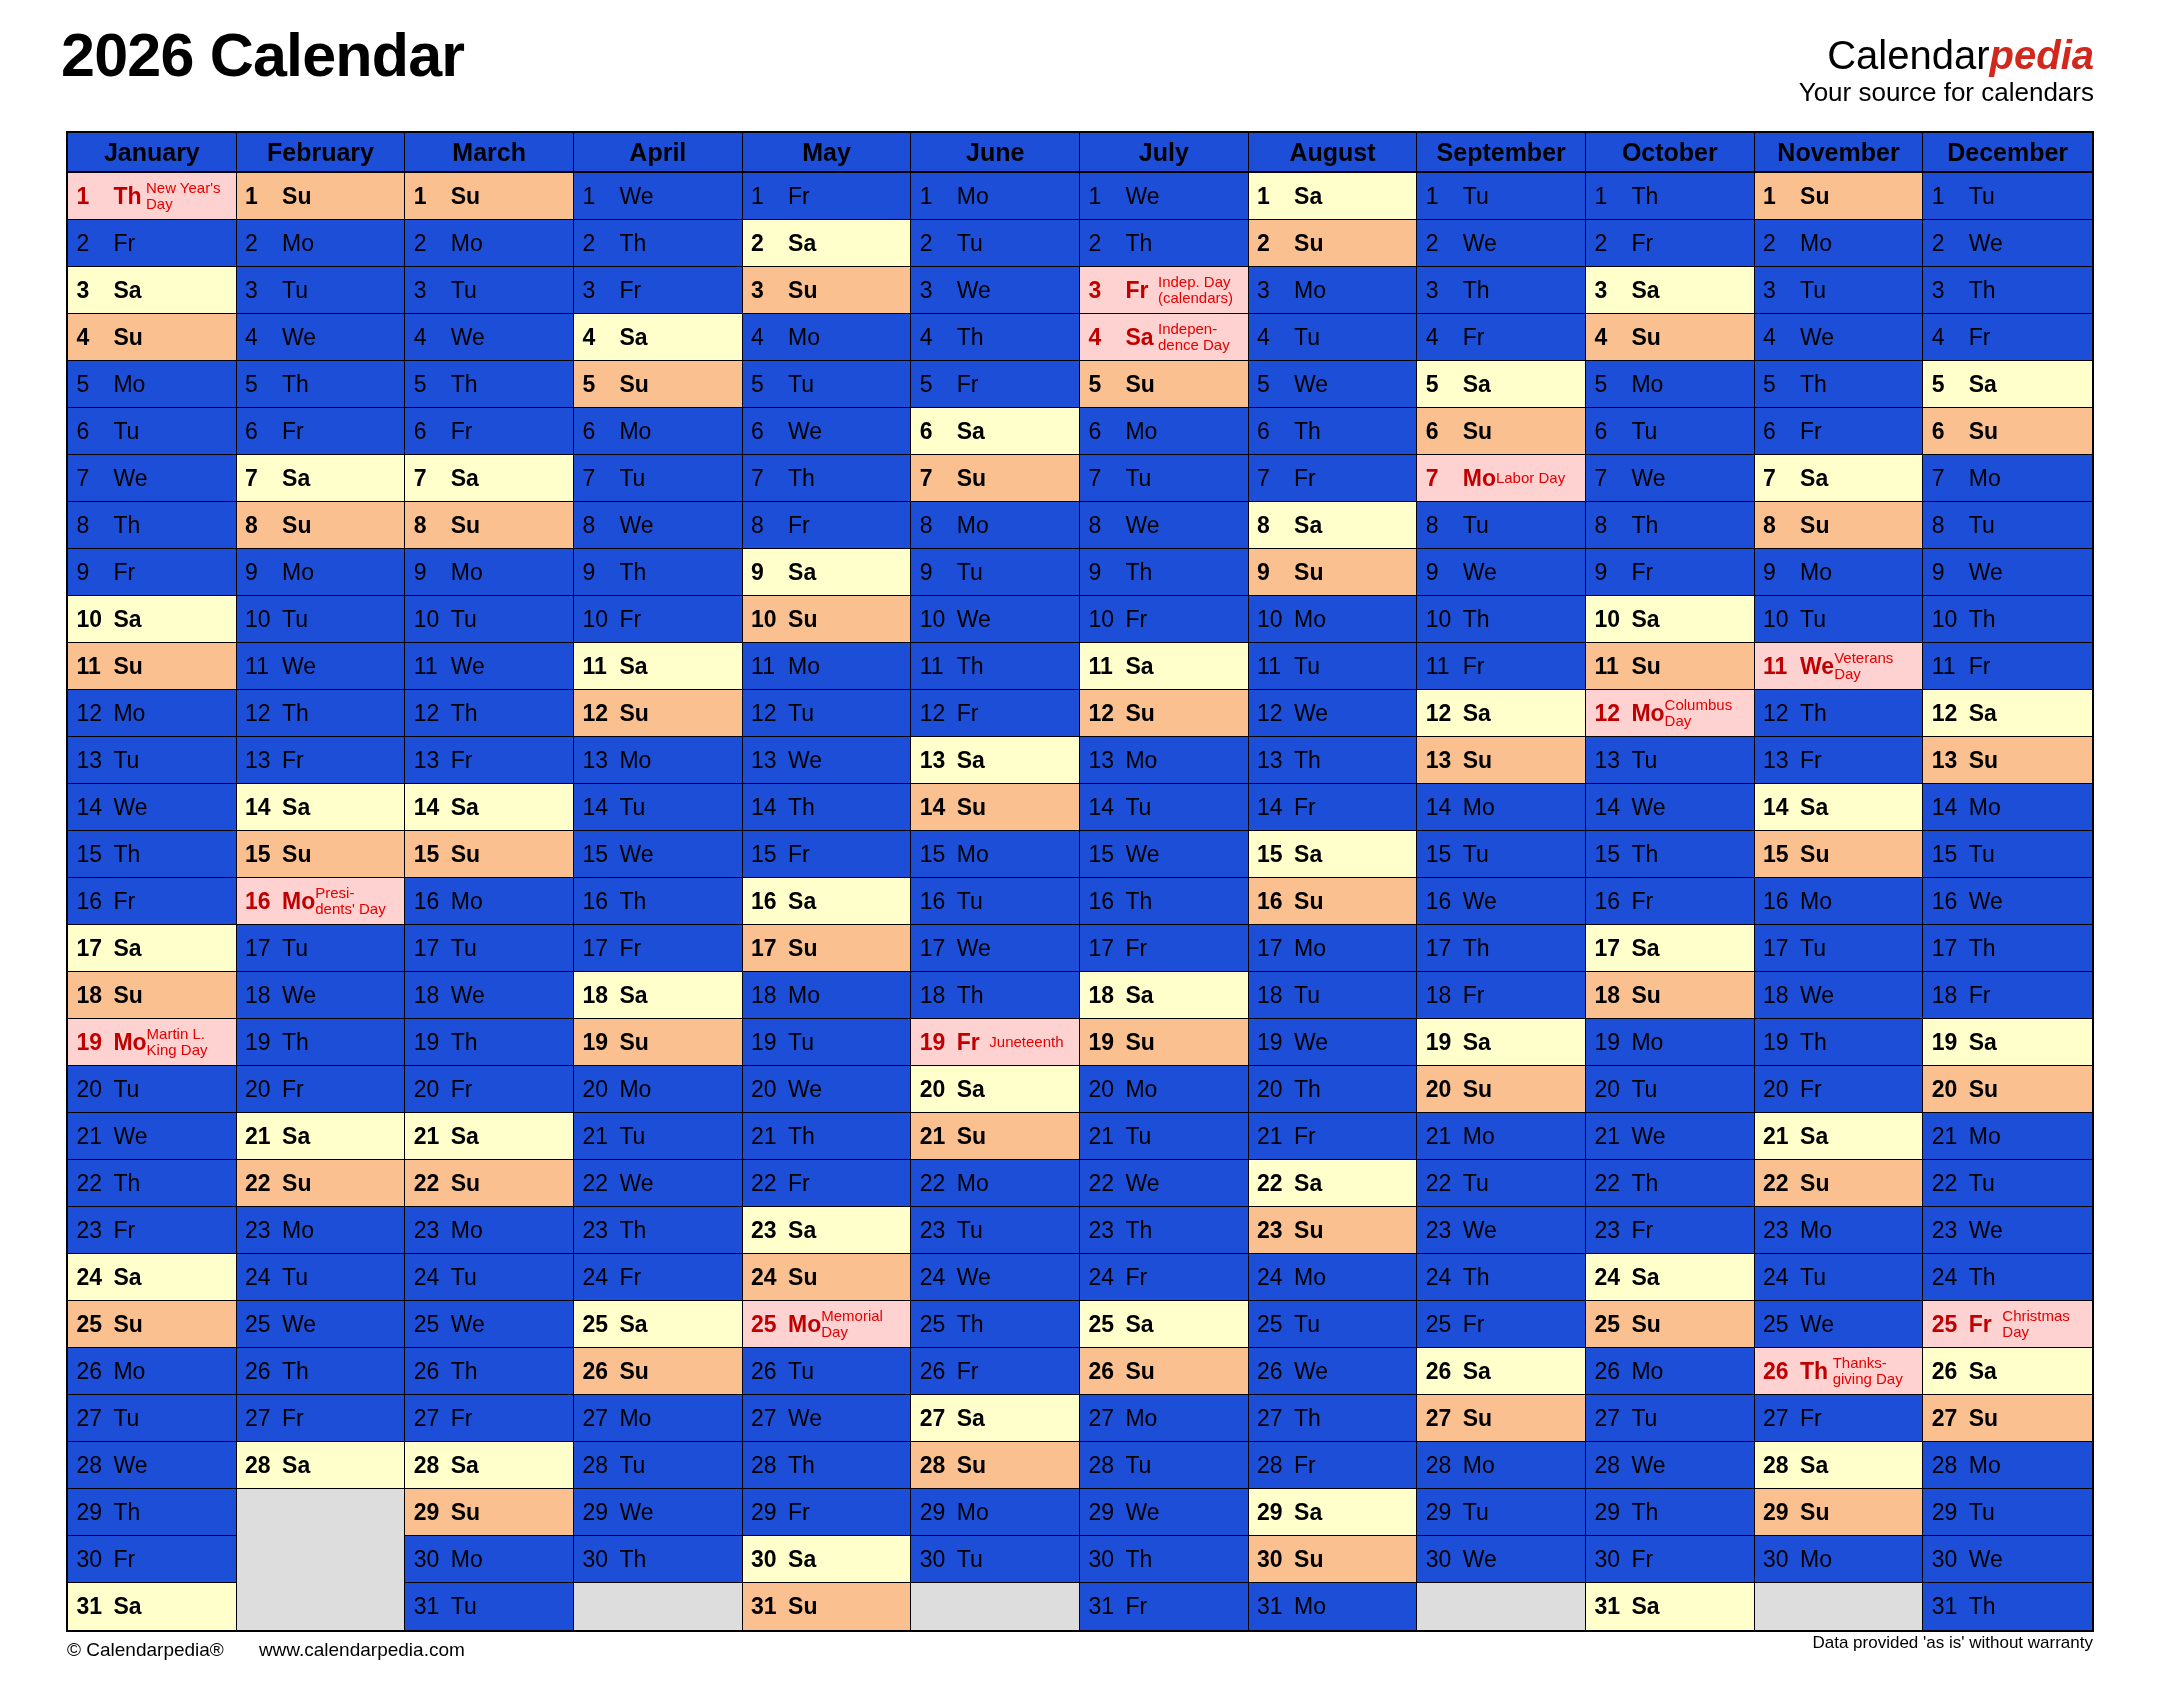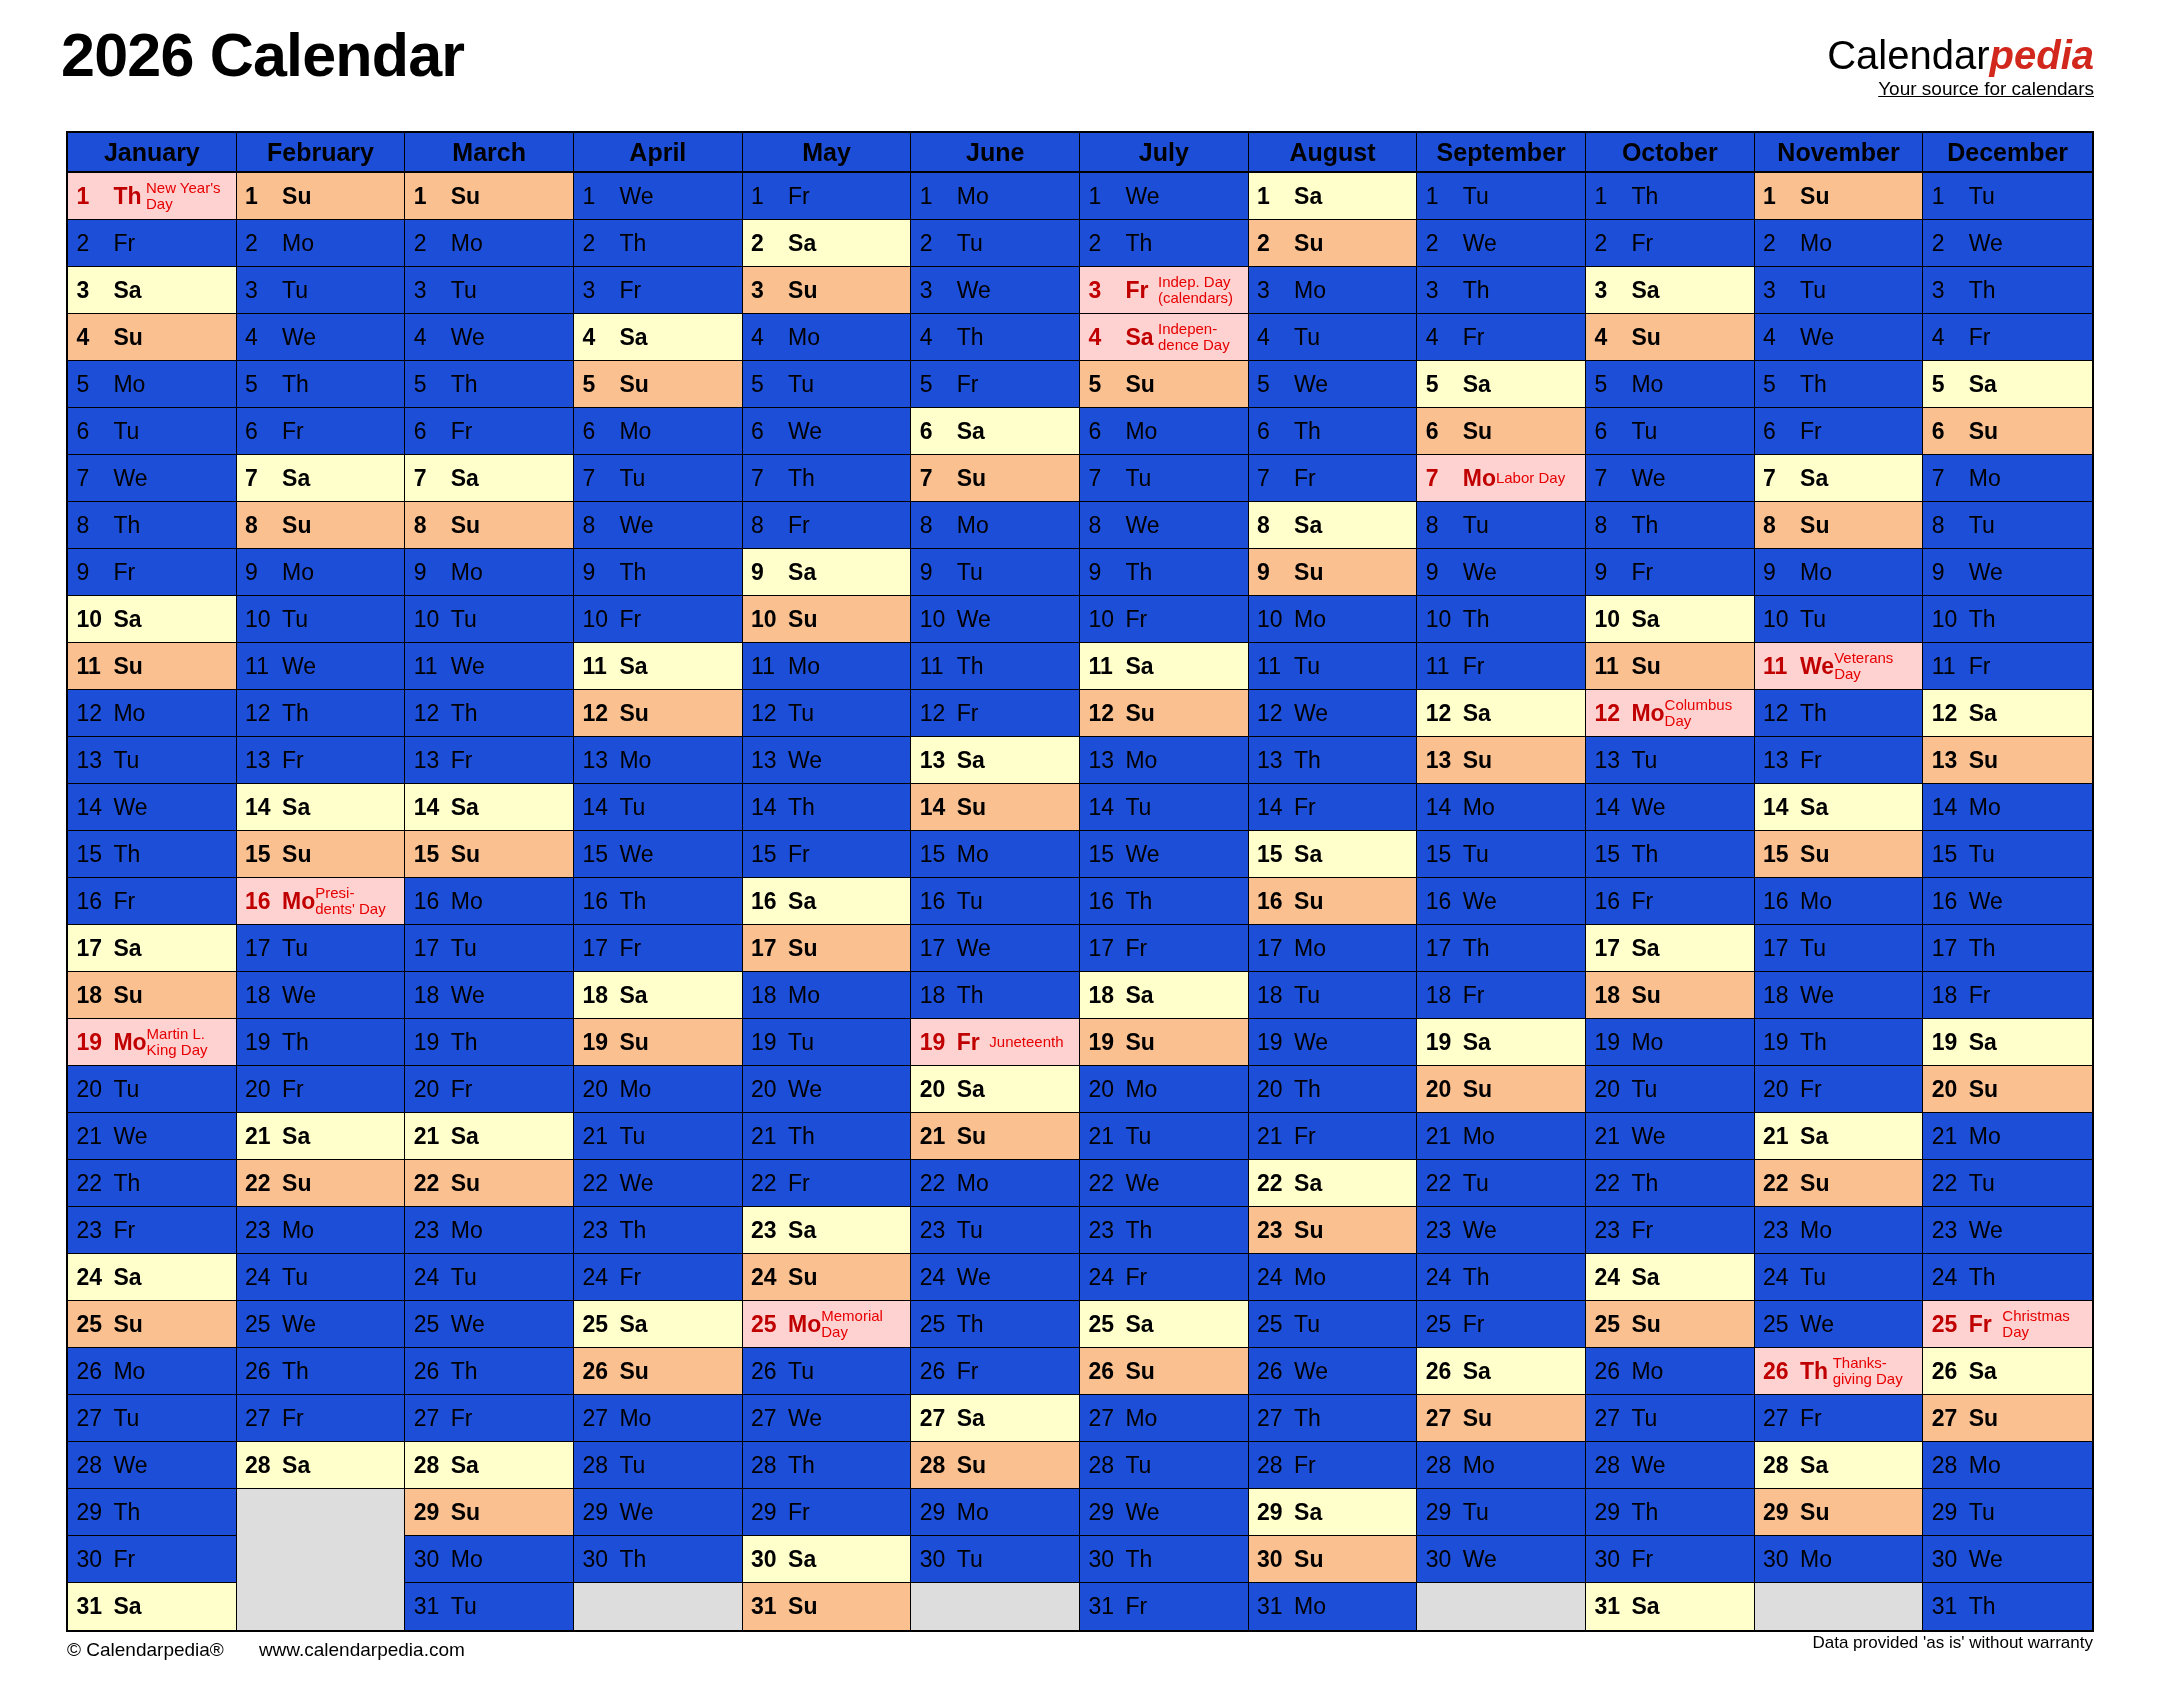--- a/index.html
+++ b/index.html
@@ -8,21 +8,21 @@
     background:#ffffff;color:#000;
     font-family:"Liberation Sans", sans-serif;
   }
   .page-title{
     position:absolute;left:61px;top:20px;
     font-size:61px;font-weight:bold;letter-spacing:-0.8px;
   }
   .logo{position:absolute;right:65px;top:34px;text-align:right;line-height:1.05;}
   .logo-main{font-size:40px;}
   .logo-accent{font-weight:bold;font-style:italic;color:#d2271c;}
-  .logo-tagline{font-size:19px;margin-top:2.5px;text-decoration:underline;}
+  .logo-tagline{font-size:26px;margin-top:2.5px;}
 
   .calendar{
     position:absolute;left:66px;top:131px;width:2028px;
     border:2.5px solid #000;box-sizing:border-box;
     display:grid;grid-template-columns:repeat(12,1fr);
     background:#1d4ed8;
   }
   .month-col{display:flex;flex-direction:column;border-right:1.7px solid #000;min-width:0;}
   .month-col:last-child{border-right:none;}
   .month-header{

